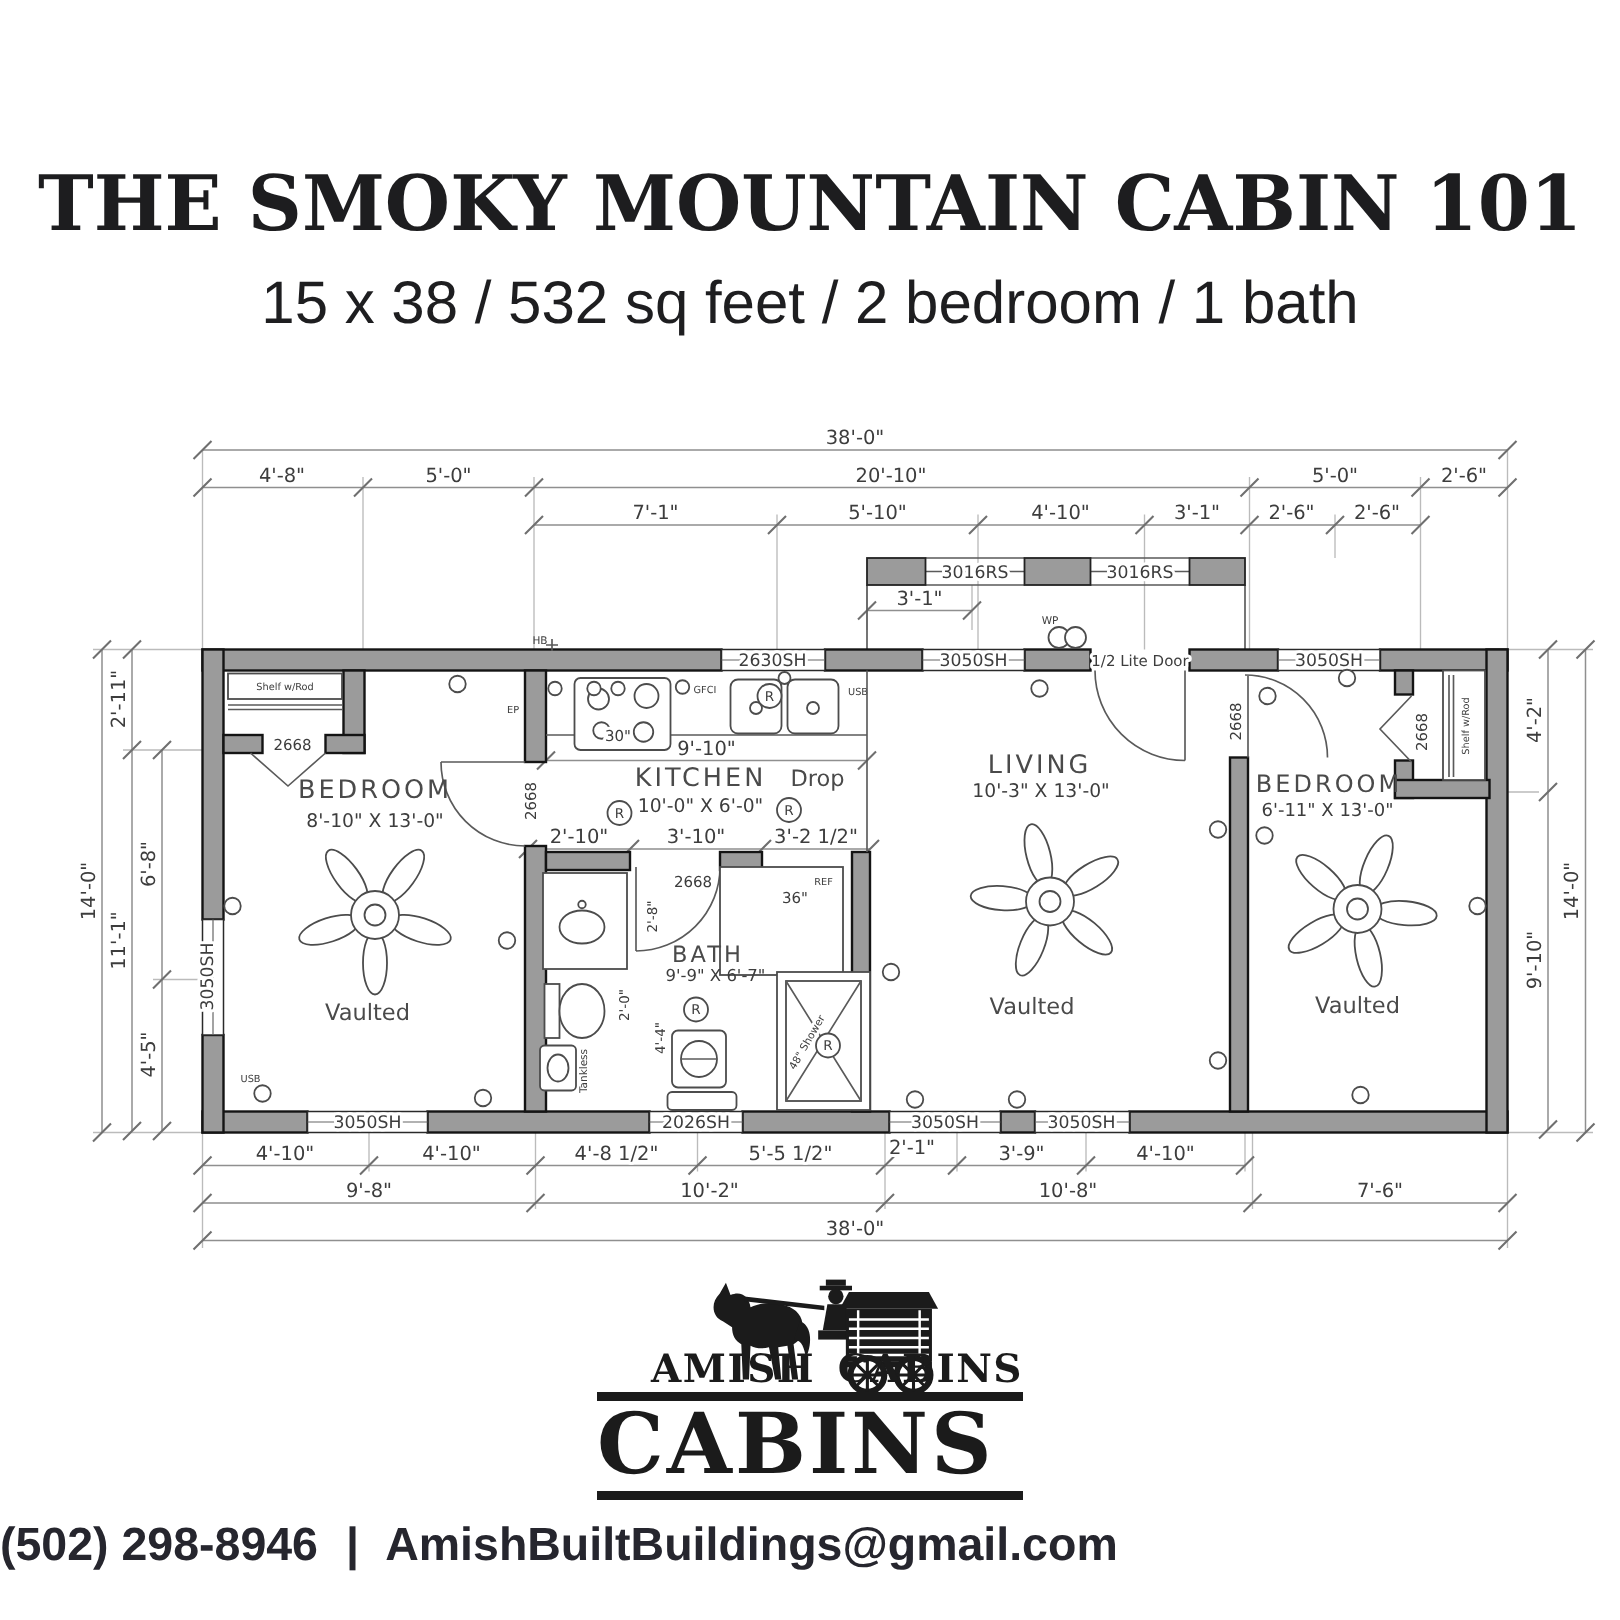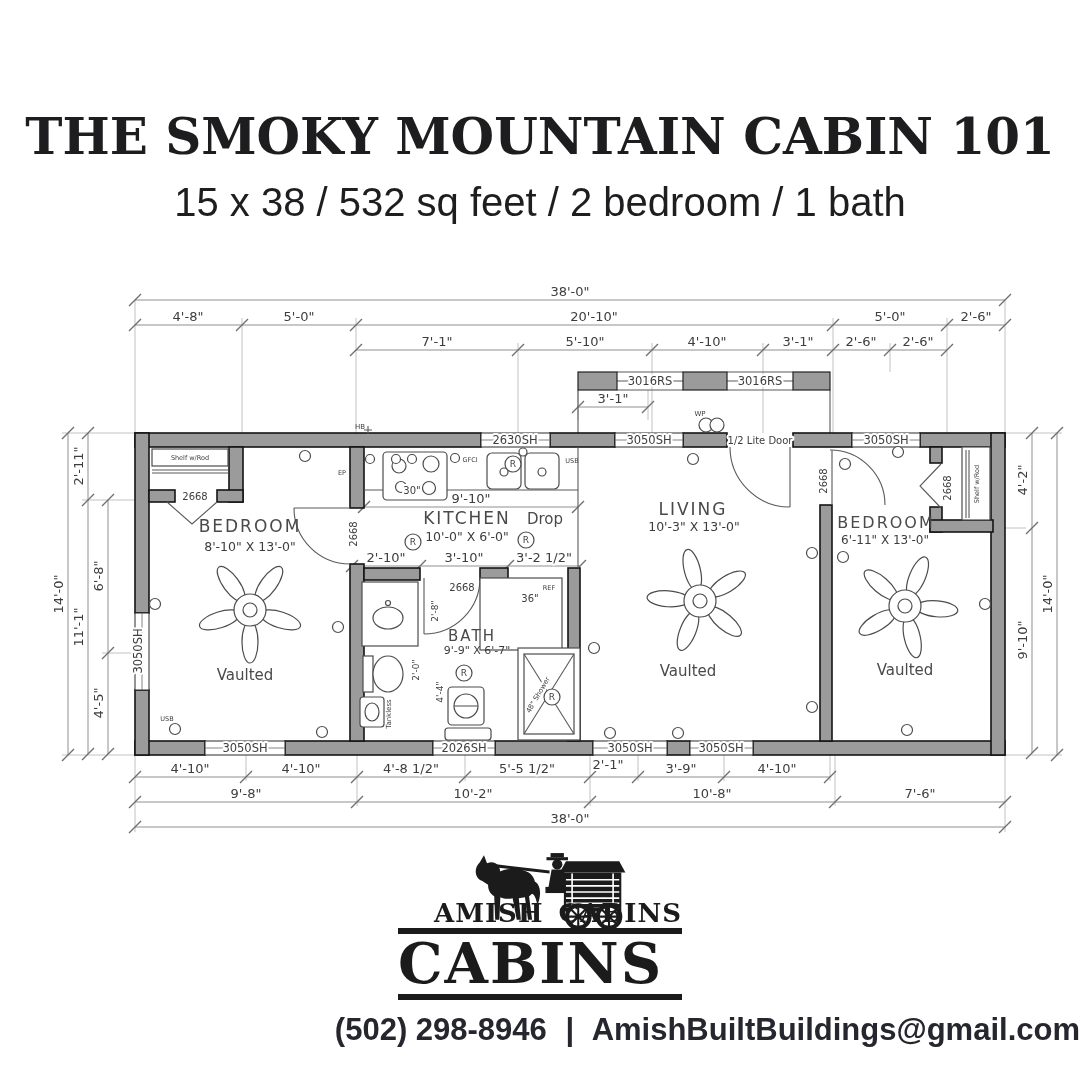--- a/index.html
+++ b/index.html
@@ -36,21 +36,21 @@
   .logo{position:absolute;left:398px;top:856px;width:284px;height:150px;color:#1b1b1b;}
   .logo .word{position:absolute;top:42px;font-family:"DejaVu Serif",serif;font-weight:bold;
               font-size:26px;letter-spacing:1px;}
   .logo .amish{left:0;margin-left:36px;}
   .logo .built{right:0;}
   .logo .bar{position:absolute;left:0;width:284px;height:6px;background:#1b1b1b;}
   .bar1{top:72px;} .bar2{top:138px;}
   .logo .cabins{position:absolute;left:0;top:74px;width:284px;text-align:left;
                 font-family:"DejaVu Serif",serif;font-weight:bold;font-size:56px;letter-spacing:2px;}
   .logo-art{position:absolute;left:62px;top:-6px;}
-  .contact{position:absolute;left:0;top:1012px;width:1080px;text-align:right;
+  .contact{position:absolute;left:0;top:1012px;width:1080px;text-align:left;
            font-family:"Liberation Sans",sans-serif;font-weight:bold;font-size:31px;color:#26262e;}
   .contact .sep{padding:0 10px;}
 </style>
 </head>
 <body>
 
 <div id="canvas">
 
   <div class="hdr-title">THE SMOKY MOUNTAIN CABIN 101</div>
   <div class="hdr-sub">15 x 38 / 532 sq feet / 2 bedroom / 1 bath</div>

